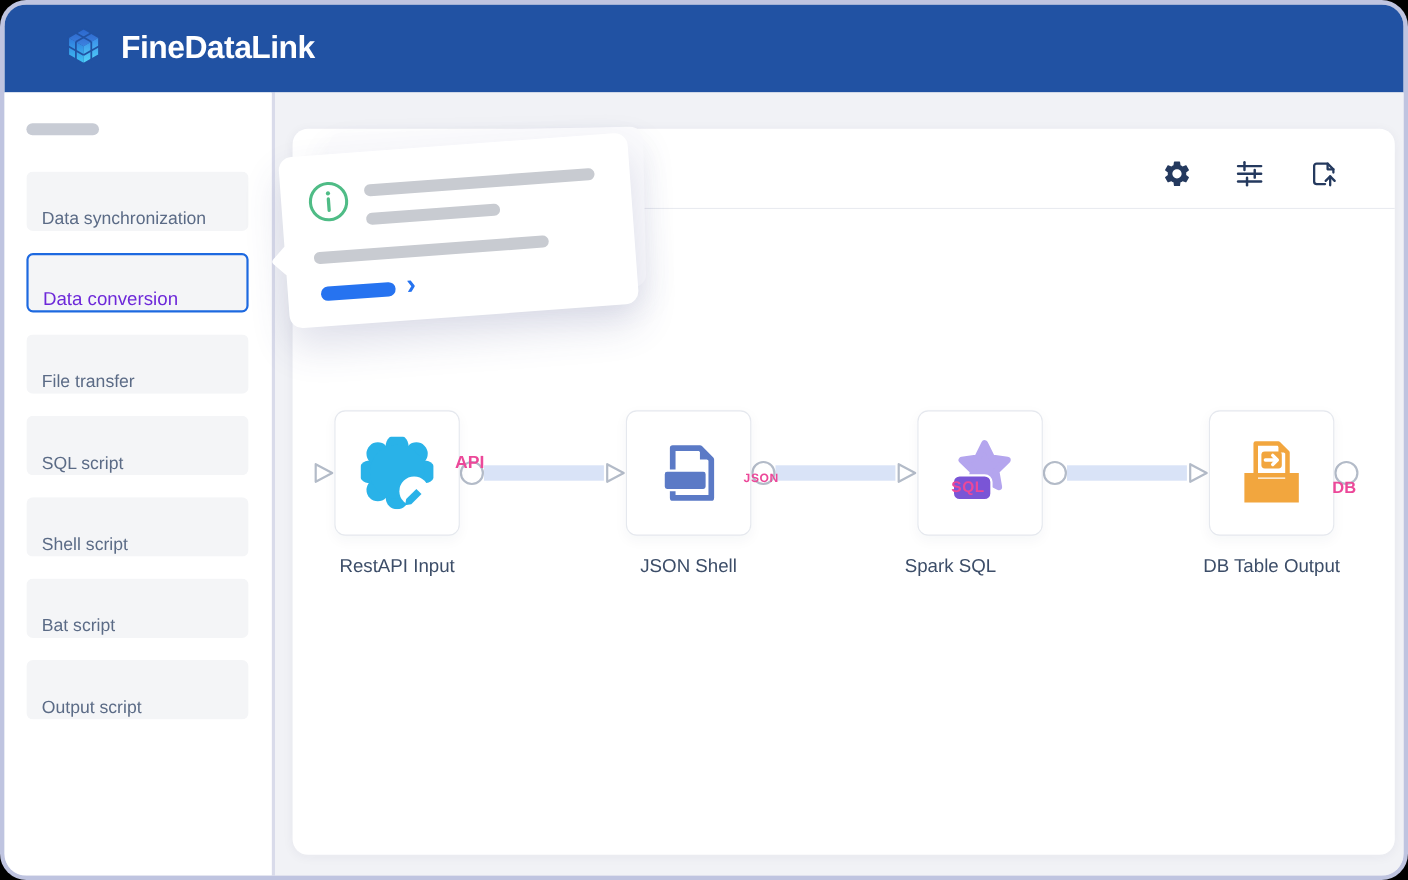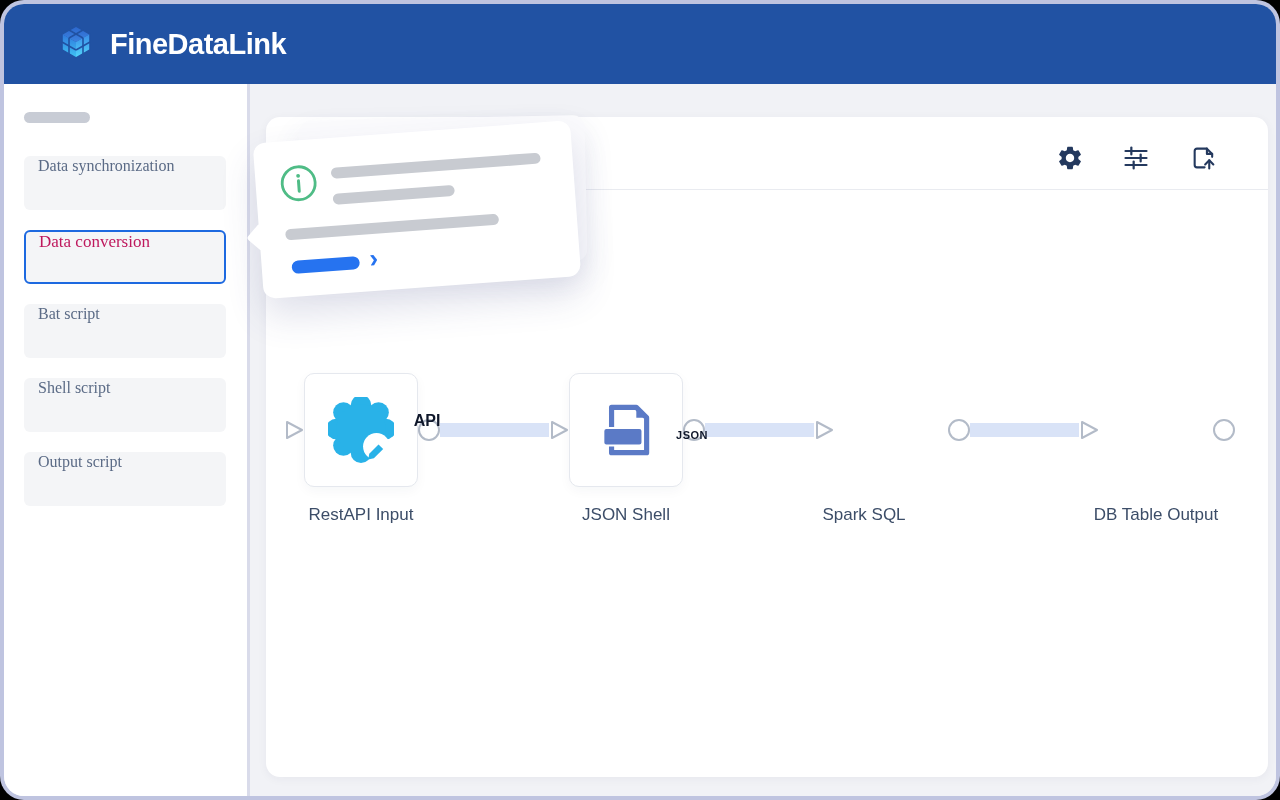--- a/index.html
+++ b/index.html
@@ -19,42 +19,42 @@
   
   .app-body { position:absolute; left:0; top:80px; right:0; bottom:0; display:flex; }
   .sidebar { width:243px; background:#fff; position:relative; flex:none; }
   .sidebar-divider { width:3px; background:#d9dbea; flex:none; }
   .main-area { flex:1; position:relative; background:#f1f2f6; }
 
   .side-pill { position:absolute; left:20px; top:28px; width:66px; height:11px;
                border-radius:6px; background:#c8ccd5; }
   .side-nav { position:absolute; left:20px; top:72px; width:202px; }
   .side-item { height:54px; margin-bottom:20px; background:#f4f5f7; border-radius:6px;
-               display:flex; align-items:flex-start; padding-left:13px;
-               font-size:16px; color:#5b6b86; cursor:pointer; border:1px solid transparent;font-family:Liberation Serif, serif; }
-  .side-item.selected { border:2px solid #1d69e0; color:#be185d; font-weight:500;
+               display:flex; align-items:flex-end; padding-left:13px;
+               font-size:16px; color:#5b6b86; cursor:pointer; border:1px solid transparent; }
+  .side-item.selected { border:2px solid #1d69e0; color:#6d28d9; font-weight:500;
                         font-size:17px; background:#f4f5f7;margin-top:12px; }
 
   
   .canvas { position:absolute; left:16px; top:33px; width:1002px; height:660px;
             background:#fff; border-radius:14px;
             box-shadow:0 2px 10px rgba(30,40,80,.05); }
   .canvas-header-divider { position:absolute; left:0; top:72px; width:100%; height:1px;
                            background:#e9ebf0; }
   .toolbar-icon { position:absolute; top:27px; width:28px; height:28px; cursor:pointer; }
   .toolbar-icon svg { width:100%; height:100%; }
 
   
   .node-card { position:absolute; top:256px; width:114px; height:114px; background:#fff;
                border:1.5px solid #e5e8ee; border-radius:10px;
                box-shadow:0 4px 12px rgba(30,40,80,.04);
                display:flex; align-items:center; justify-content:center; cursor:pointer; }
   .node-icon { position:relative; width:66px; height:66px; }
   .node-icon svg { width:100%; height:100%; }
-  .badge-text { position:absolute; width:100%; text-align:center; color:#0f172a;
+  .badge-text { position:absolute; width:100%; text-align:center; color:#ec4899;
                 font-weight:700; pointer-events:none; }
   .in-port { position:absolute; top:302px; width:22px; height:22px; }
   .out-port { position:absolute; top:302px; width:22px; height:22px; border-radius:50%;
               background:#fff; border:2.5px solid #b3bbc8; }
   .edge { position:absolute; top:306px; height:14px; background:#d9e3f7; }
   .node-label { position:absolute; top:388px; width:300px; margin-left:-150px;
                 text-align:center; font-size:17px; color:#3c4d68; }
 
   
   .tip-back { position:absolute; left:296px; top:114px; width:286px; height:146px;
@@ -118,24 +118,30 @@
     <aside class="sidebar">
       <div class="side-pill"></div>
       <nav class="side-nav">
         <div class="side-item">
           <span>Data synchronization</span>
         </div>
         <div class="side-item selected">
           <span>Data conversion</span>
         </div>
         <div class="side-item">
+          <span>File transfer</span>
+        </div>
+        <div class="side-item">
+          <span>SQL script</span>
+        </div>
+        <div class="side-item">
+          <span>Shell script</span>
+        </div>
+        <div class="side-item">
           <span>Bat script</span>
-        </div>
-        <div class="side-item">
-          <span>Shell script</span>
         </div>
         <div class="side-item">
           <span>Output script</span>
         </div>
       </nav>
     </aside>
 
     <div class="sidebar-divider"></div>
 
     <main class="main-area">
@@ -213,21 +219,45 @@
           <div class="node-icon">
             <svg viewBox="0 0 64 64">
               <path d="M18 10 h24 l10 10 v34 h-34 z" fill="none" stroke="#5b7ac6" stroke-width="5" stroke-linejoin="round"></path>
               <path d="M42 10 l10 10 h-10 z" fill="#5b7ac6"></path>
               <rect x="10" y="30" width="38" height="17" rx="3" fill="#5b7ac6" stroke="#fff" stroke-width="2"></rect>
             </svg>
             <span class="badge-text" style="top:32px;font-size:11px;letter-spacing:.5px">JSON</span>
           </div>
         </div>
 
-
+        <div class="node-card" style="left:568px">
+          <div class="node-icon">
+            <svg viewBox="0 0 64 64">
+              <path d="M36 6 l6.2 12.6 13.8 2 -10 9.8 2.4 13.8 -12.4 -6.5 -12.4 6.5 2.4 -13.8 -10 -9.8 13.8 -2 z" fill="#b4a5ee" stroke="#b4a5ee" stroke-width="6" stroke-linejoin="round"></path>
+              <rect x="8" y="34" width="34" height="22" rx="6" fill="#7a55d6" stroke="#fff" stroke-width="2"></rect>
+            </svg>
+            <span class="badge-text" style="top:37px;left:-11px;font-size:14px;letter-spacing:.5px">SQL</span>
+          </div>
+        </div>
+
+        <div class="node-card" style="left:833px">
+          <div class="node-icon">
+            <svg viewBox="0 0 64 64">
+              <path d="M18 6 h20 l8 8 v20 h-28 z" fill="#fff" stroke="#f2a63e" stroke-width="4" stroke-linejoin="round"></path>
+              <path d="M38 6 l8 8 h-8 z" fill="#f2a63e"></path>
+              <rect x="23" y="13" width="18" height="15" rx="3" fill="#f2a63e"></rect>
+              <g stroke="#fff" stroke-width="3" stroke-linecap="round" stroke-linejoin="round" fill="none">
+                <line x1="26.5" y1="20.5" x2="36.5" y2="20.5"></line>
+                <path d="M33 16.5 l4 4 -4 4"></path>
+              </g>
+              <path d="M8 32 h12 v5 h24 v-5 h12 v26 h-48 z" fill="#f2a63e"></path>
+            </svg>
+            <span class="badge-text" style="top:38px;font-size:15px">DB</span>
+          </div>
+        </div>
 
         <div class="node-label" style="left:95px">RestAPI Input</div>
         <div class="node-label" style="left:360px">JSON Shell</div>
         <div class="node-label" style="left:598px">Spark SQL</div>
         <div class="node-label" style="left:890px">DB Table Output</div>
 
       </div>
     </main>
   </div>
 

